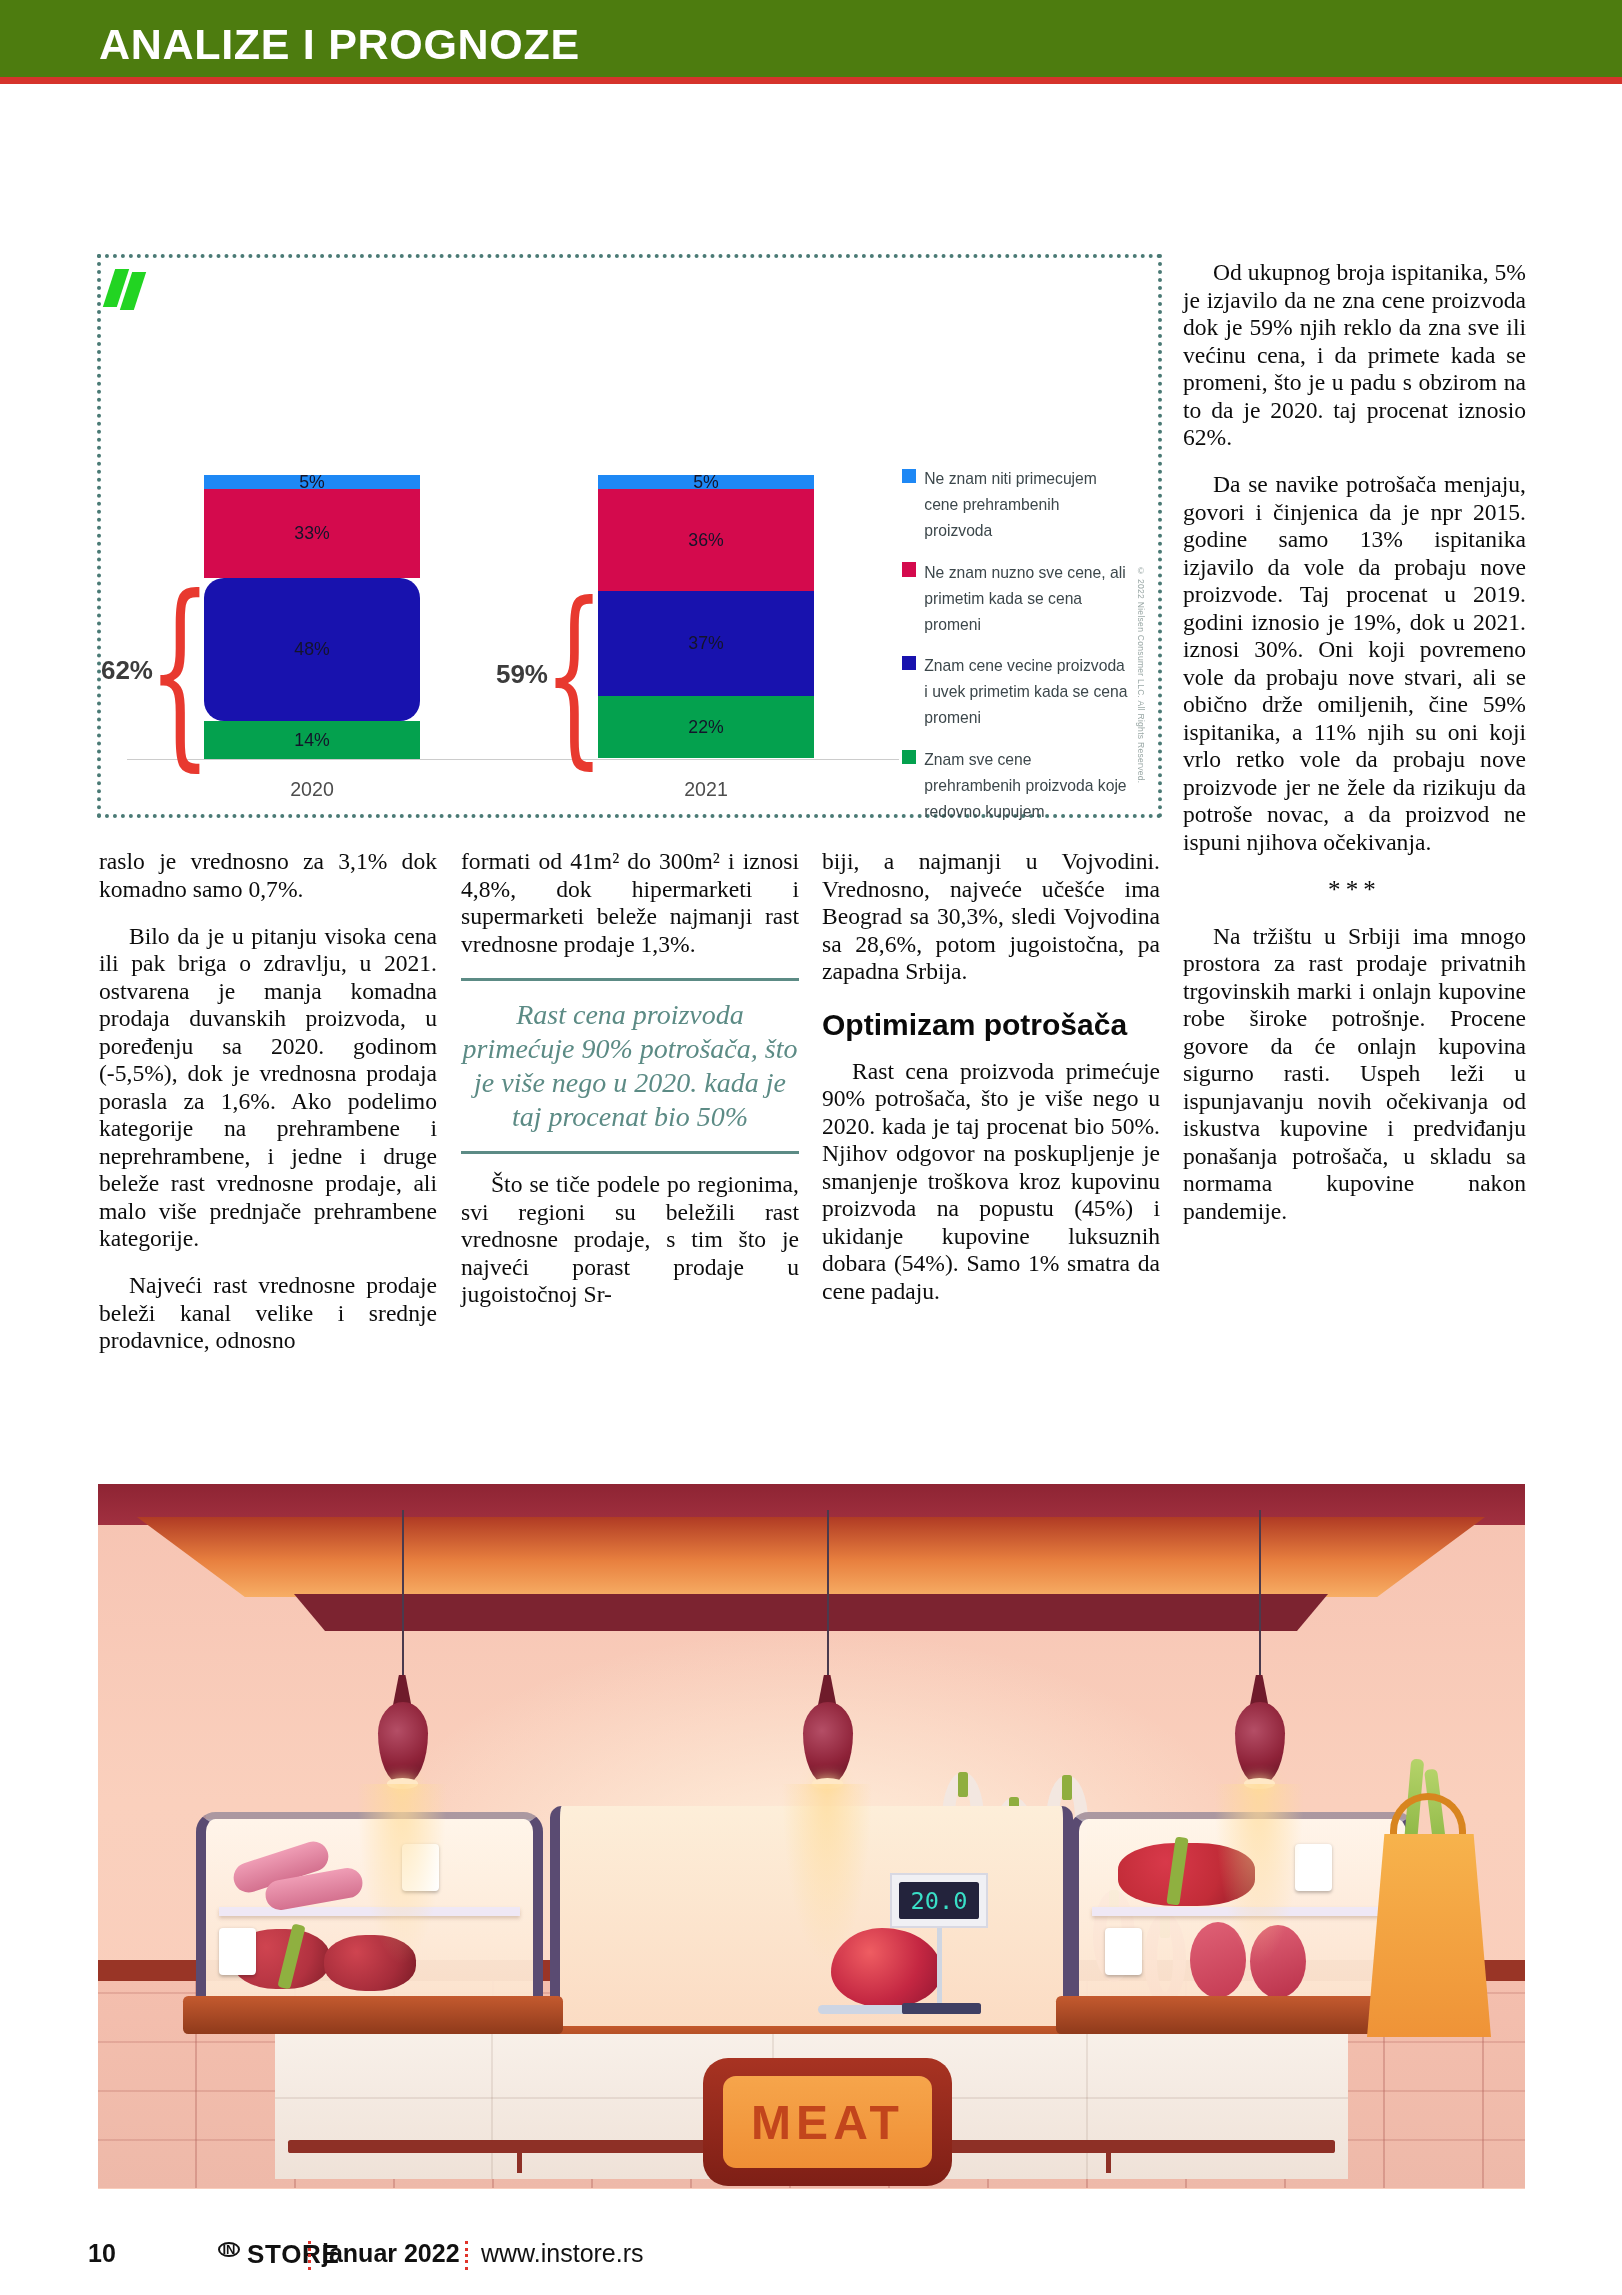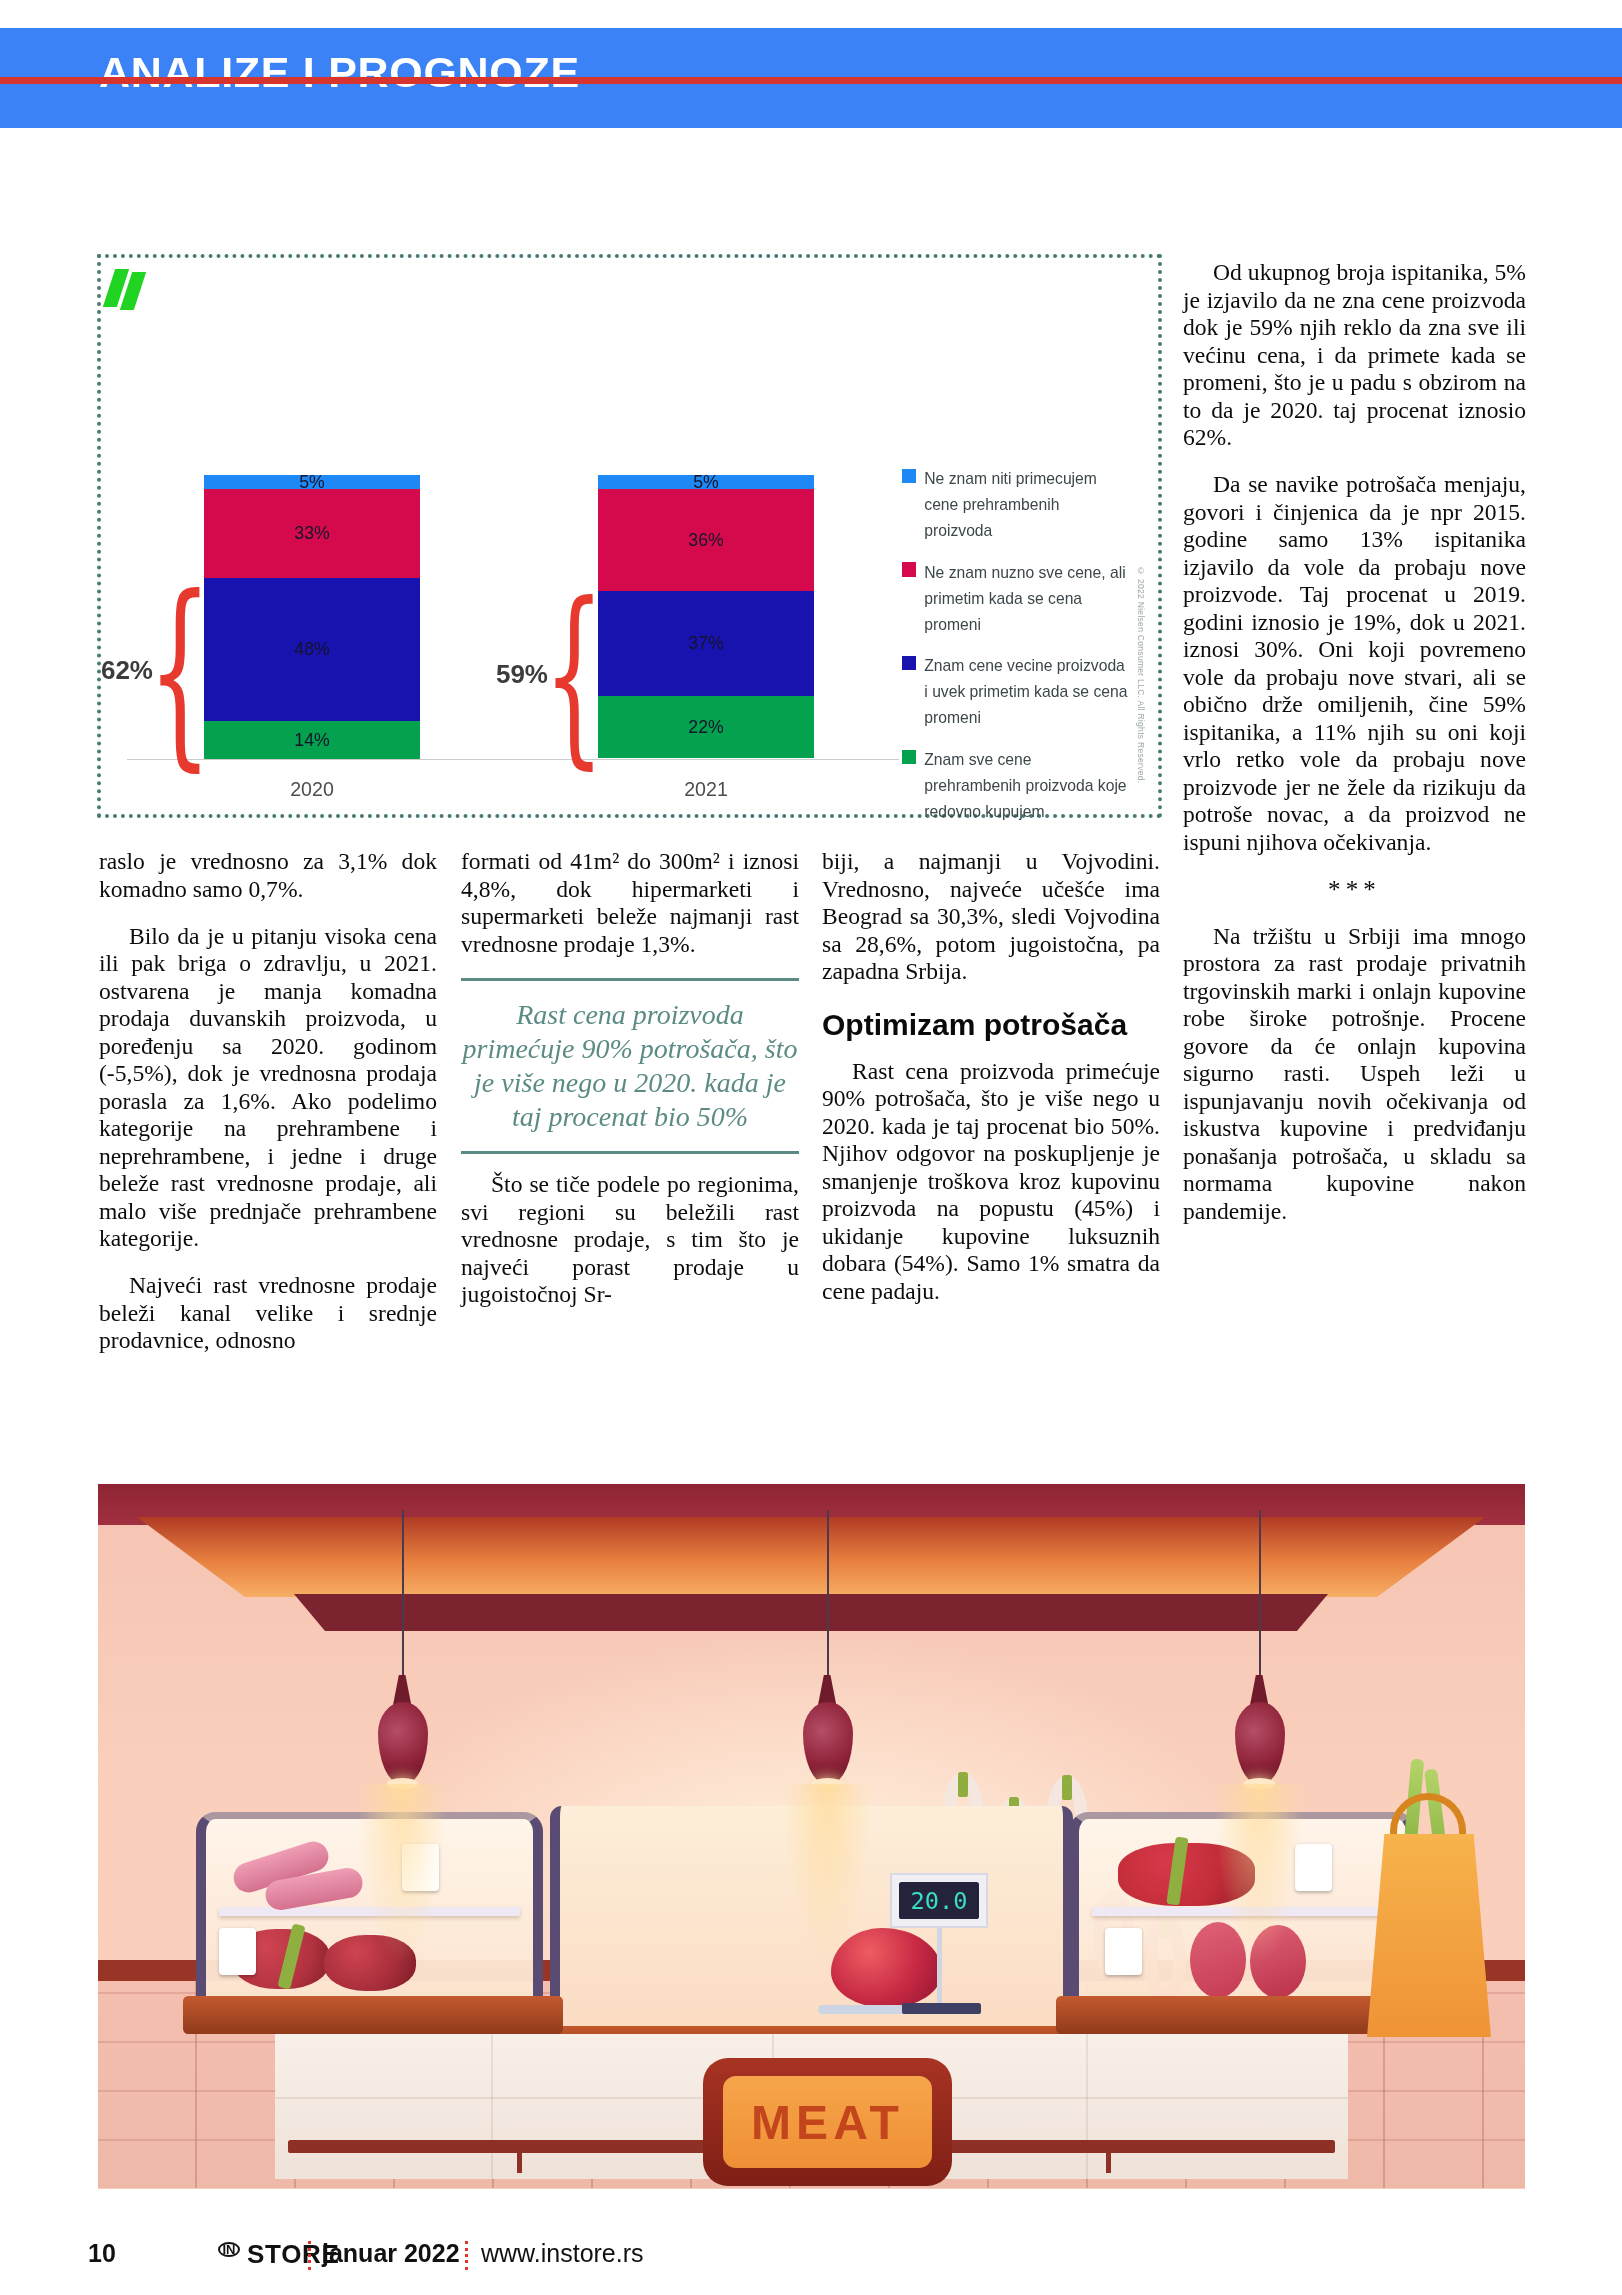--- a/index.html
+++ b/index.html
@@ -1,20 +1,20 @@
 <!DOCTYPE html>
 <html style="font-size:10.5px"><head>
 <meta charset="utf-8">
 <style>
   html,body{margin:0;padding:0;background:#fff;}
   #page{position:relative;width:1623px;height:2295px;background:#ffffff;overflow:hidden;
         font-family:"Liberation Serif",serif;color:#111;}
 
   
-  #header-band{position:absolute;left:0;top:0;width:1623px;height:100px;background:#3b82f6;margin-top:28px;}
+  #header-band{position:absolute;left:0;top:0;width:1623px;height:83px;background:#4d7c0f;}
   #header-title{position:absolute;left:99px;top:19.6px;font-family:"Liberation Sans",sans-serif;
     font-weight:bold;font-size:43px;letter-spacing:0.7px;color:#ffffff;}
   #header-redline{position:absolute;left:0;top:77px;width:1623px;height:7.2px;background:#d6342c;}
 
   
   #chart-panel{position:absolute;left:97px;top:254px;width:1065px;height:564px;
     border:4.6px dotted #4a7a75;box-sizing:border-box;background:#fff;}
   .nlogo{position:absolute;width:14.4px;height:38px;background:#22d422;}
   #axis-line{position:absolute;left:26px;top:501px;width:772px;height:1.3px;background:#cccccc;}
   .bar{position:absolute;display:flex;flex-direction:column;}
@@ -148,21 +148,21 @@
     <div class="nlogo" style="left:25px;top:14.4px;transform:skewX(-18deg);"></div>
     <div id="axis-line"></div>
     <div id="bars-layer">
         <div class="bar" style="left: 103px; top: 217px; width: 216px; height: 284px;">
           <div class="seg" style="height: 14px; background: rgb(30, 136, 245);">
             <span>5%</span>
           </div>
           <div class="seg" style="height: 94px; background: rgb(212, 10, 77);">
             <span>33%</span>
           </div>
-          <div class="seg" style="height: 152px; background: rgb(24, 18, 174);">
+          <div class="seg" style="height: 152px; background: rgb(24, 18, 174); border-radius: 20px;">
             <span>48%</span>
           </div>
           <div class="seg" style="height: 40px; background: rgb(4, 161, 78);">
             <span>14%</span>
           </div>
         </div>
         <div class="cat-label" style="left: 103px; top: 520px; width: 216px;">2020</div>
         <div class="brace" style="left: 56px; top: 325px; height: 176px; font-size: 202px;">{</div>
         <div class="brace-label" style="left: -40px; top: 397px; width: 92px;">62%</div>
         <div class="bar" style="left: 497px; top: 217px; width: 216px; height: 284px;">

